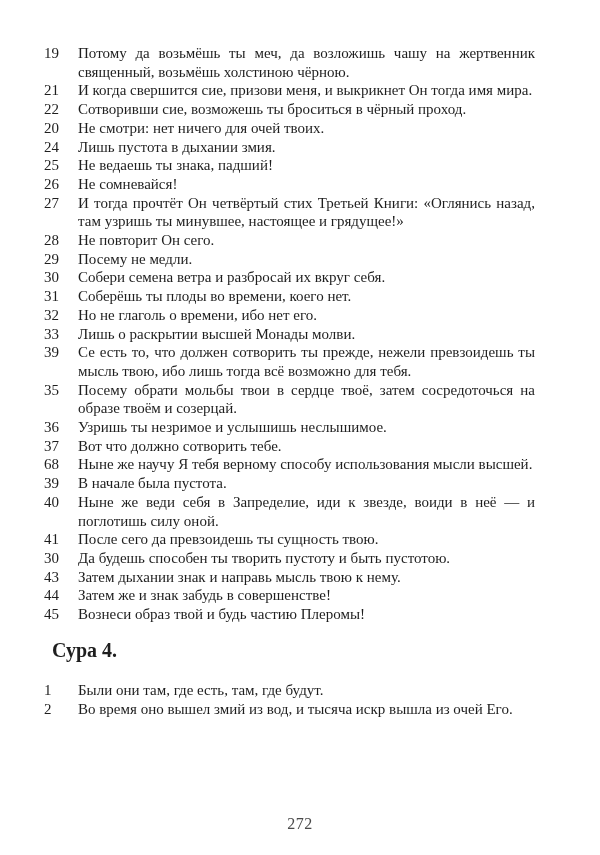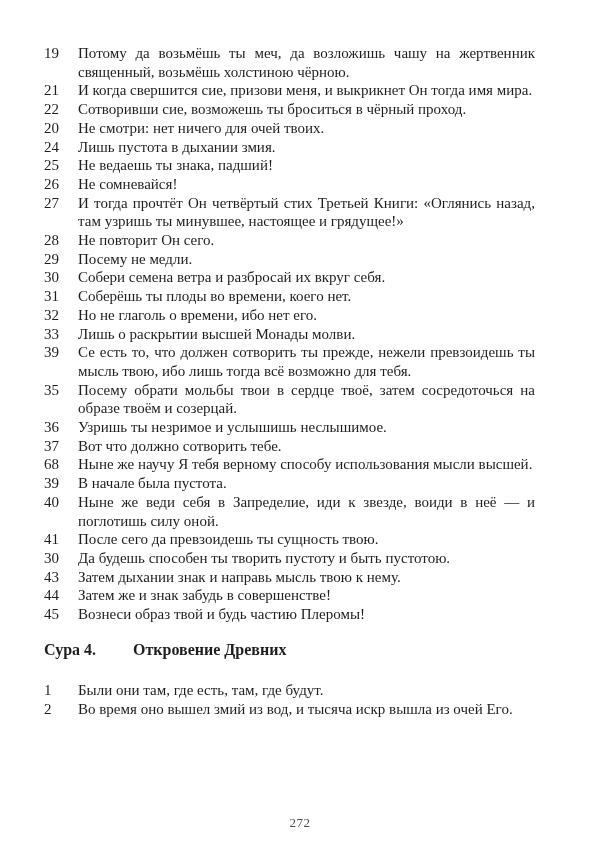--- a/index.html
+++ b/index.html
@@ -31,38 +31,38 @@
   .verse .vnum {
     flex: 0 0 34px;
     width: 34px;
   }
   .verse .vtext {
     flex: 1 1 auto;
     text-align: justify;
     text-align-last: left;
   }
   .sura-heading {
-    margin: 14px 0 19px 0;
-    font-size: 16px;
+    margin: 14px 0 19px 8px;
+    font-size: 20px;
     font-weight: bold;
     line-height: 24px;
     display: flex;
     align-items: baseline;
   }
   .sura-heading .sura-label {
     flex: 0 0 89px;
     width: 89px;
   }
   .page-number {
     position: absolute;
     left: 0;
     right: 0;
     top: 815px;
     text-align: center;
-    font-size: 13px;
+    font-size: 16px;
     color: #4a4a4a;
     letter-spacing: 0.5px;
   }
 </style>
 </head>
 <body>
 
 <div class="page">
   <div class="content">
 
@@ -195,21 +195,20 @@
 
   <div class="verse">
     <span class="vnum">45</span>
     <span class="vtext">Вознеси образ твой и будь частию Плеромы!</span>
   </div>
 
 </div>
 
     <div class="sura-heading">
       <span class="sura-label">Сура 4.</span>
-      <span class="sura-title">Откровение Древних</span>
     </div>
 
     <div class="verse-list">
   <div class="verse">
     <span class="vnum">1</span>
     <span class="vtext">Были они там, где есть, там, где будут.</span>
   </div>
 
   <div class="verse">
     <span class="vnum">2</span>

